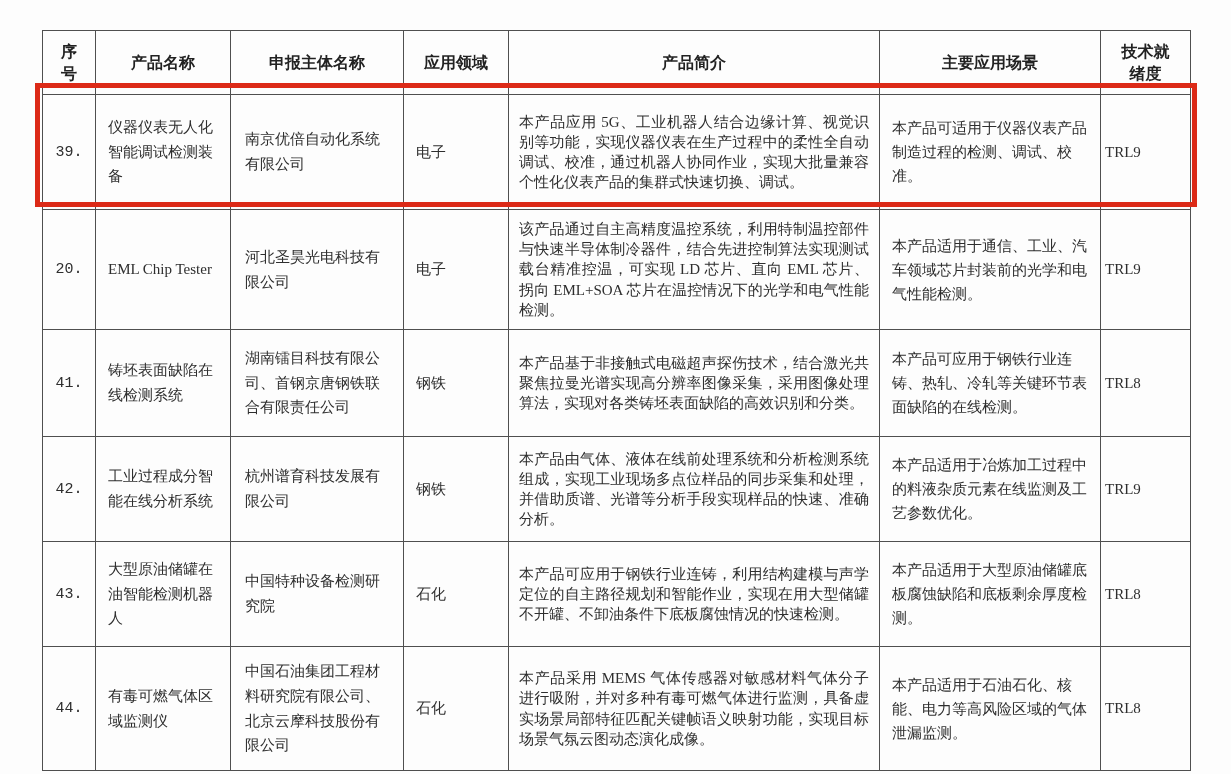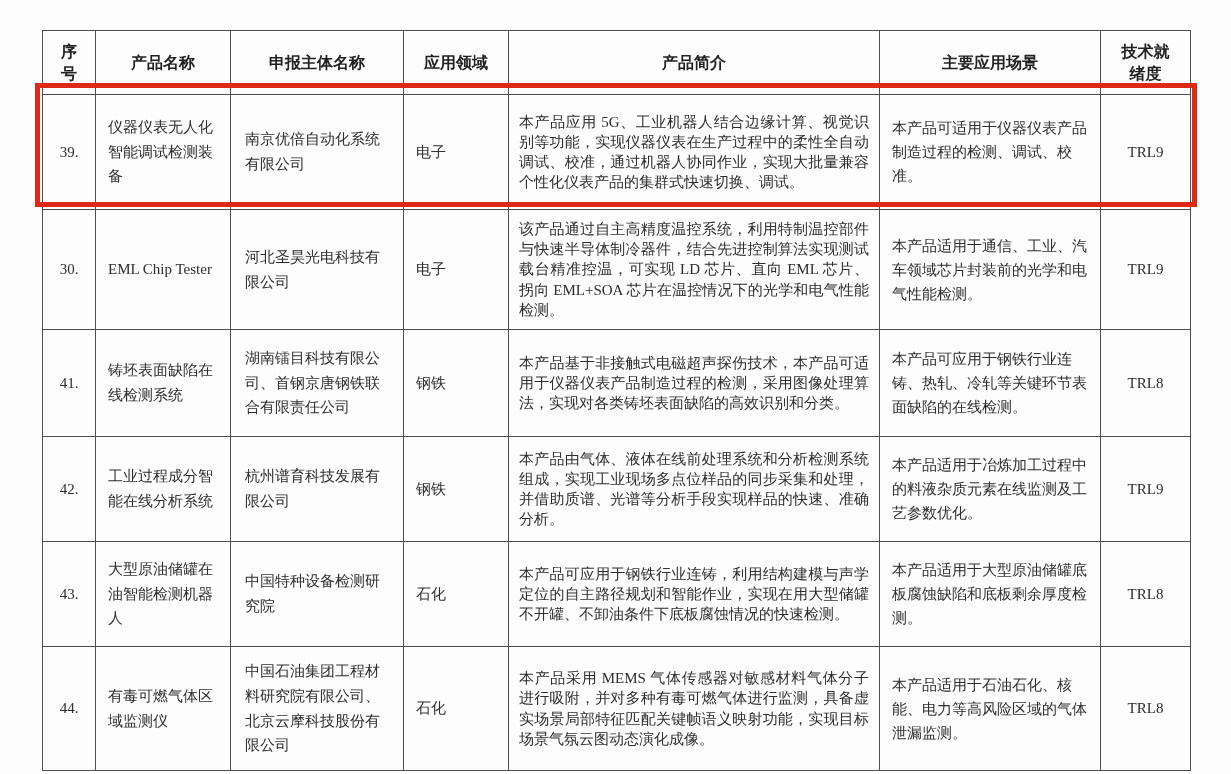--- a/index.html
+++ b/index.html
@@ -12,27 +12,27 @@
   table{border-collapse:collapse;table-layout:fixed;width:1148px;}
   th,td{border:1px solid #4f4f4f;vertical-align:middle;font-size:15px;overflow:hidden;}
   thead tr{height:64px;}
   th{font-weight:bold;font-size:16px;text-align:center;padding:0 16px;line-height:1.35;color:#222;}
   tr.r0{height:115px;}
   tr.r1{height:120px;}
   tr.r2{height:107px;}
   tr.r3{height:103px;}
   tr.r4{height:103px;}
   tr.r5{height:124px;}
-  td.c-no{text-align:center;padding:0 4px;}
+  td.c-no{text-align:center;padding:0 4px;font-family:Liberation Mono, monospace;}
   td.c-product{padding:10px 12px;line-height:1.65;}
   td.c-applicant{padding:0 14px;line-height:1.65;}
   td.c-field{padding:0 12px;}
   td.c-intro{padding:2px 10px;line-height:1.35;text-align:justify;}
   td.c-scenario{padding:16px 12px;line-height:1.6;}
-  td.c-trl{text-align:center;padding:0 4px;}
+  td.c-trl{text-align:left;padding:0 4px;}
   col.w-no{width:53px;}
   col.w-product{width:135px;}
   col.w-applicant{width:173px;}
   col.w-field{width:105px;}
   col.w-intro{width:371px;}
   col.w-scenario{width:221px;}
   col.w-trl{width:90px;}
   .highlight-box{
     position:absolute;left:-7px;top:53px;
     width:calc(100% + 14px);height:124px;
@@ -69,34 +69,34 @@
       <tr class="r0">
         <td class="c-no">39.</td>
         <td class="c-product">仪器仪表无人化智能调试检测装备</td>
         <td class="c-applicant">南京优倍自动化系统有限公司</td>
         <td class="c-field">电子</td>
         <td class="c-intro">本产品应用 5G、工业机器人结合边缘计算、视觉识别等功能，实现仪器仪表在生产过程中的柔性全自动调试、校准，通过机器人协同作业，实现大批量兼容个性化仪表产品的集群式快速切换、调试。</td>
         <td class="c-scenario">本产品可适用于仪器仪表产品制造过程的检测、调试、校准。</td>
         <td class="c-trl">TRL9</td>
       </tr>
       <tr class="r1">
-        <td class="c-no">30.</td>
+        <td class="c-no">20.</td>
         <td class="c-product">EML Chip Tester</td>
         <td class="c-applicant">河北圣昊光电科技有限公司</td>
         <td class="c-field">电子</td>
         <td class="c-intro">该产品通过自主高精度温控系统，利用特制温控部件与快速半导体制冷器件，结合先进控制算法实现测试载台精准控温，可实现 LD 芯片、直向 EML 芯片、拐向 EML+SOA 芯片在温控情况下的光学和电气性能检测。</td>
         <td class="c-scenario">本产品适用于通信、工业、汽车领域芯片封装前的光学和电气性能检测。</td>
         <td class="c-trl">TRL9</td>
       </tr>
       <tr class="r2">
         <td class="c-no">41.</td>
         <td class="c-product">铸坯表面缺陷在线检测系统</td>
         <td class="c-applicant">湖南镭目科技有限公司、首钢京唐钢铁联合有限责任公司</td>
         <td class="c-field">钢铁</td>
-        <td class="c-intro">本产品基于非接触式电磁超声探伤技术，本产品可适用于仪器仪表产品制造过程的检测，采用图像处理算法，实现对各类铸坯表面缺陷的高效识别和分类。</td>
+        <td class="c-intro">本产品基于非接触式电磁超声探伤技术，结合激光共聚焦拉曼光谱实现高分辨率图像采集，采用图像处理算法，实现对各类铸坯表面缺陷的高效识别和分类。</td>
         <td class="c-scenario">本产品可应用于钢铁行业连铸、热轧、冷轧等关键环节表面缺陷的在线检测。</td>
         <td class="c-trl">TRL8</td>
       </tr>
       <tr class="r3">
         <td class="c-no">42.</td>
         <td class="c-product">工业过程成分智能在线分析系统</td>
         <td class="c-applicant">杭州谱育科技发展有限公司</td>
         <td class="c-field">钢铁</td>
         <td class="c-intro">本产品由气体、液体在线前处理系统和分析检测系统组成，实现工业现场多点位样品的同步采集和处理，并借助质谱、光谱等分析手段实现样品的快速、准确分析。</td>
         <td class="c-scenario">本产品适用于冶炼加工过程中的料液杂质元素在线监测及工艺参数优化。</td>

